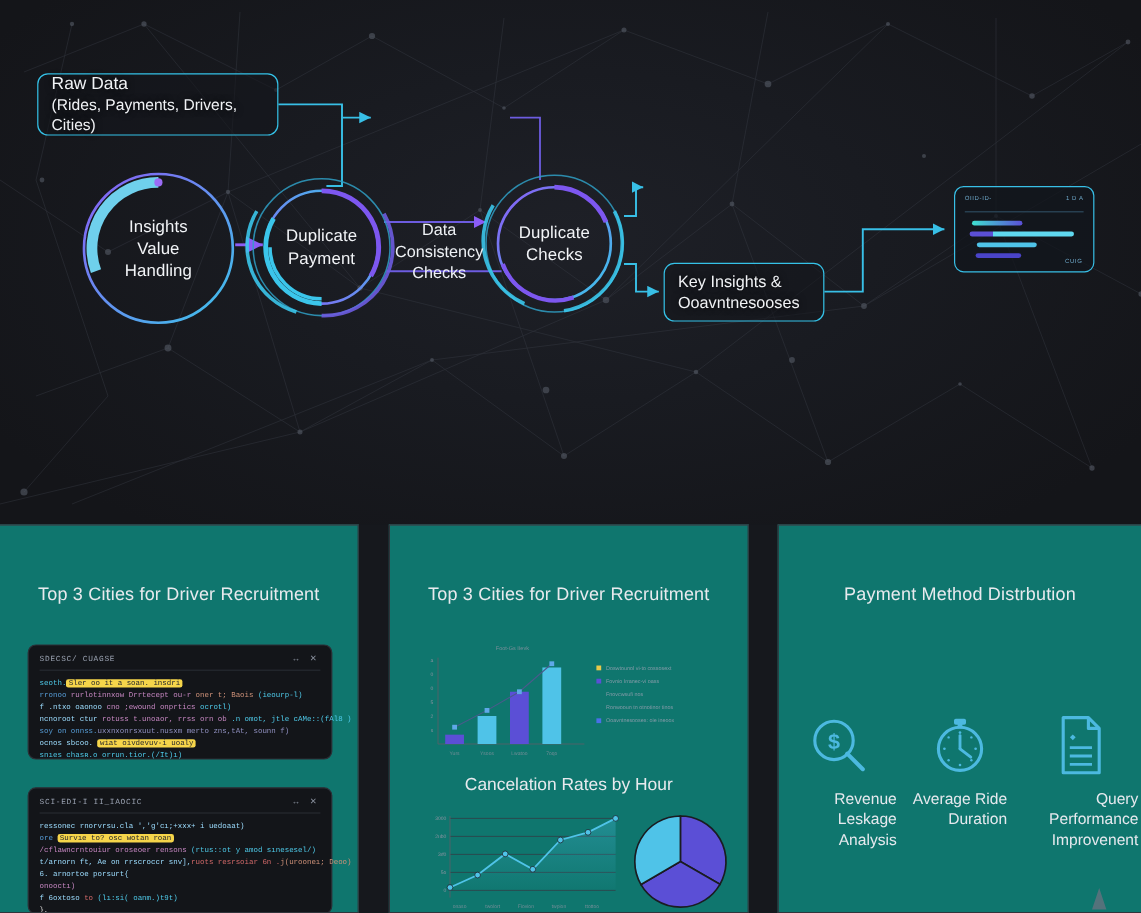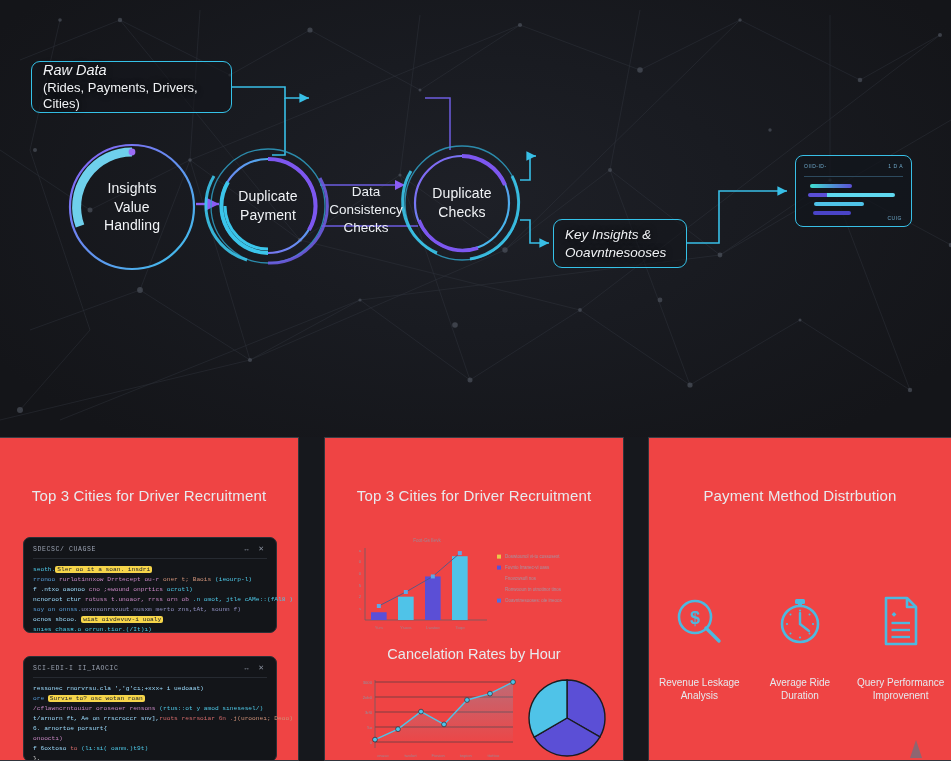--- a/index.html
+++ b/index.html
@@ -25,21 +25,21 @@
     position: absolute;
     border: 1.6px solid #35c2e8;
     border-radius: 9px;
     background: rgba(20,22,28,0.55);
     color: #f0f2f5;
     display: flex; flex-direction: column; justify-content: center;
     padding: 6px 11px;
     line-height: 1.28;
     text-shadow: 0 0 6px rgba(0,0,0,.8);
   }
-  .nodebox .l1 { font-size: 14.5px; font-style: italic; }
+  .nodebox .l1 { font-size: 14.5px; }
   .nodebox .l2 { font-size: 13px; }
 
   
   .circnode { position: absolute; }
   .circnode .lbl {
     position: absolute; inset: 0;
     display: flex; flex-direction: column; align-items: center; justify-content: center;
     color: #f2f4f7; font-size: 14px; line-height: 1.35; text-align: center;
     letter-spacing: .1px;
   }
@@ -60,21 +60,21 @@
 
   
   .cards {
     position: absolute; left: 0; top: 437px; width: 951px; height: 324px;
     background: #16181d;
   }
   .card {
     position: absolute; top: 0;
     border: 1px solid #31343b;
     border-top: 1px solid #3a3d45;
-    background: #ef4444;
+    background: #0f766e;
     height: 324px;
     overflow: hidden;
   }
   .card.c1 { left: 0px;   width: 299px; border-left: none; }
   .card.c2 { left: 324px; width: 300px; }
   .card.c3 { left: 648px; width: 303px; border-right: none; }
   .card-title {
     text-align: center; color: #e8eaee; font-size: 15px;
     margin-top: 49px; letter-spacing: .15px;
   }
@@ -95,21 +95,21 @@
   .hl { background:#f5d householder; }
   .hl { background:#f6d54a; color:#23252b; padding:0 2px; border-radius:2px; }
 
   
   .chartwrap { position:absolute; }
 
   
   .features { position:absolute; left:0; top:155px; width:100%;
               display:flex; justify-content:space-around; align-items:flex-start; }
   .feat { width: 96px; display:flex; flex-direction:column; align-items:center; }
-  .feat-lbl { margin-top:27px; text-align:center; color:#e6e9ee; font-size:10px; line-height:1.32; }
+  .feat-lbl { margin-top:8px; text-align:right; color:#e6e9ee; font-size:13px; line-height:1.32; }
   .cursor-tri { position:absolute; right:27px; bottom:0px; }
 </style>
 </head>
 <body>
 
 <div id="root">
 
   <div class="hero">
 
     <svg class="hero-net" width="951" height="437">

